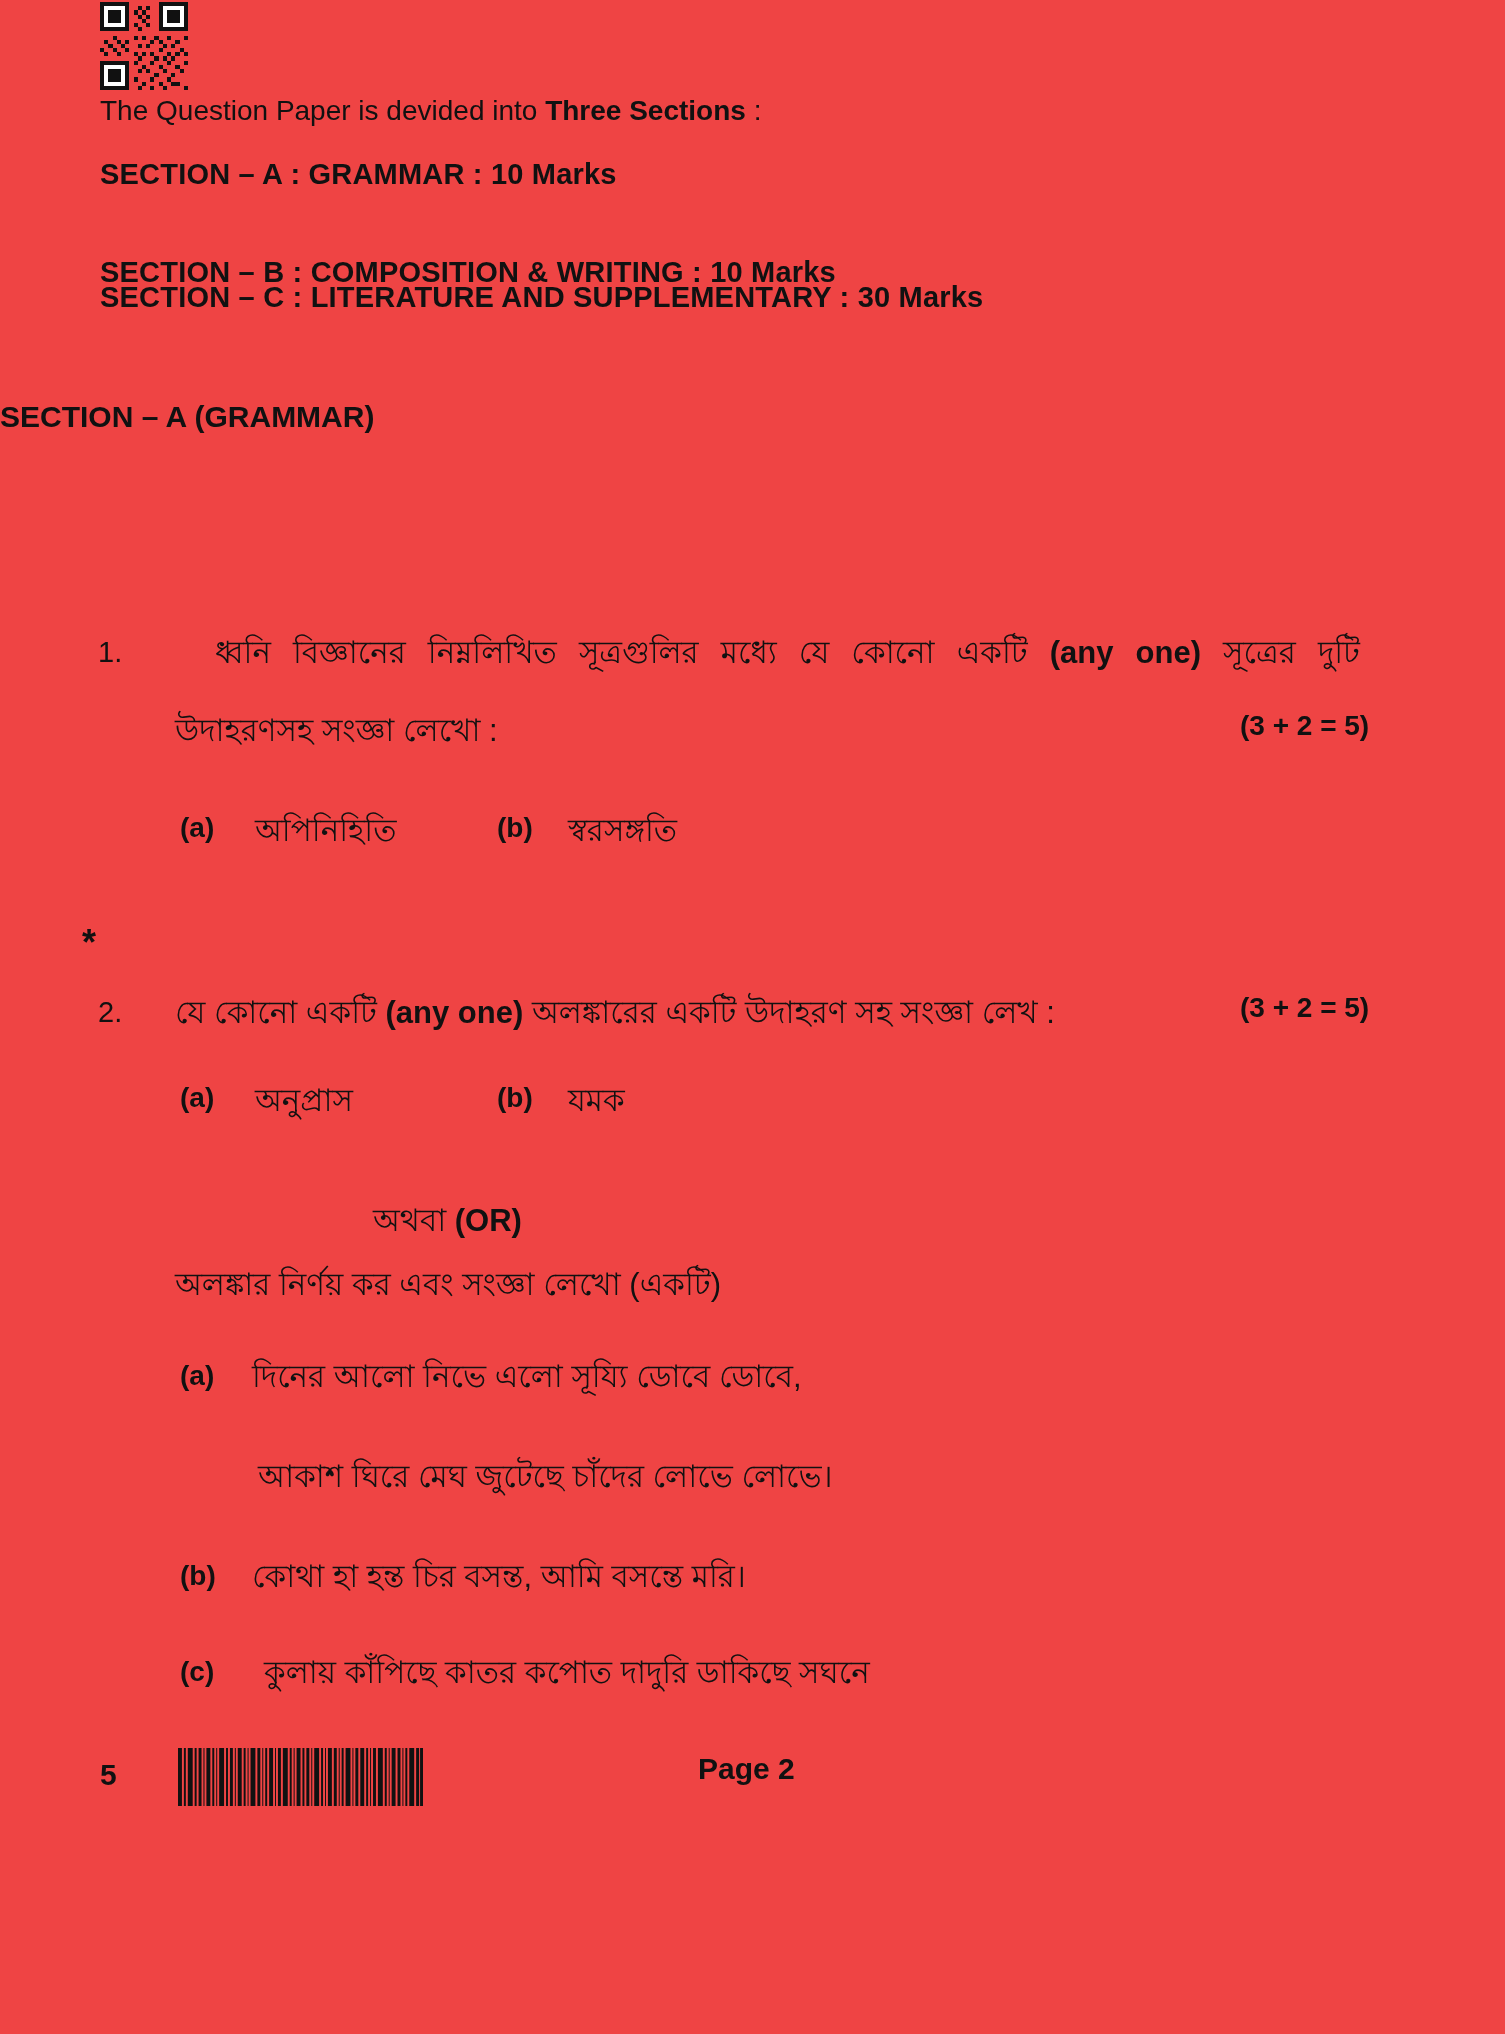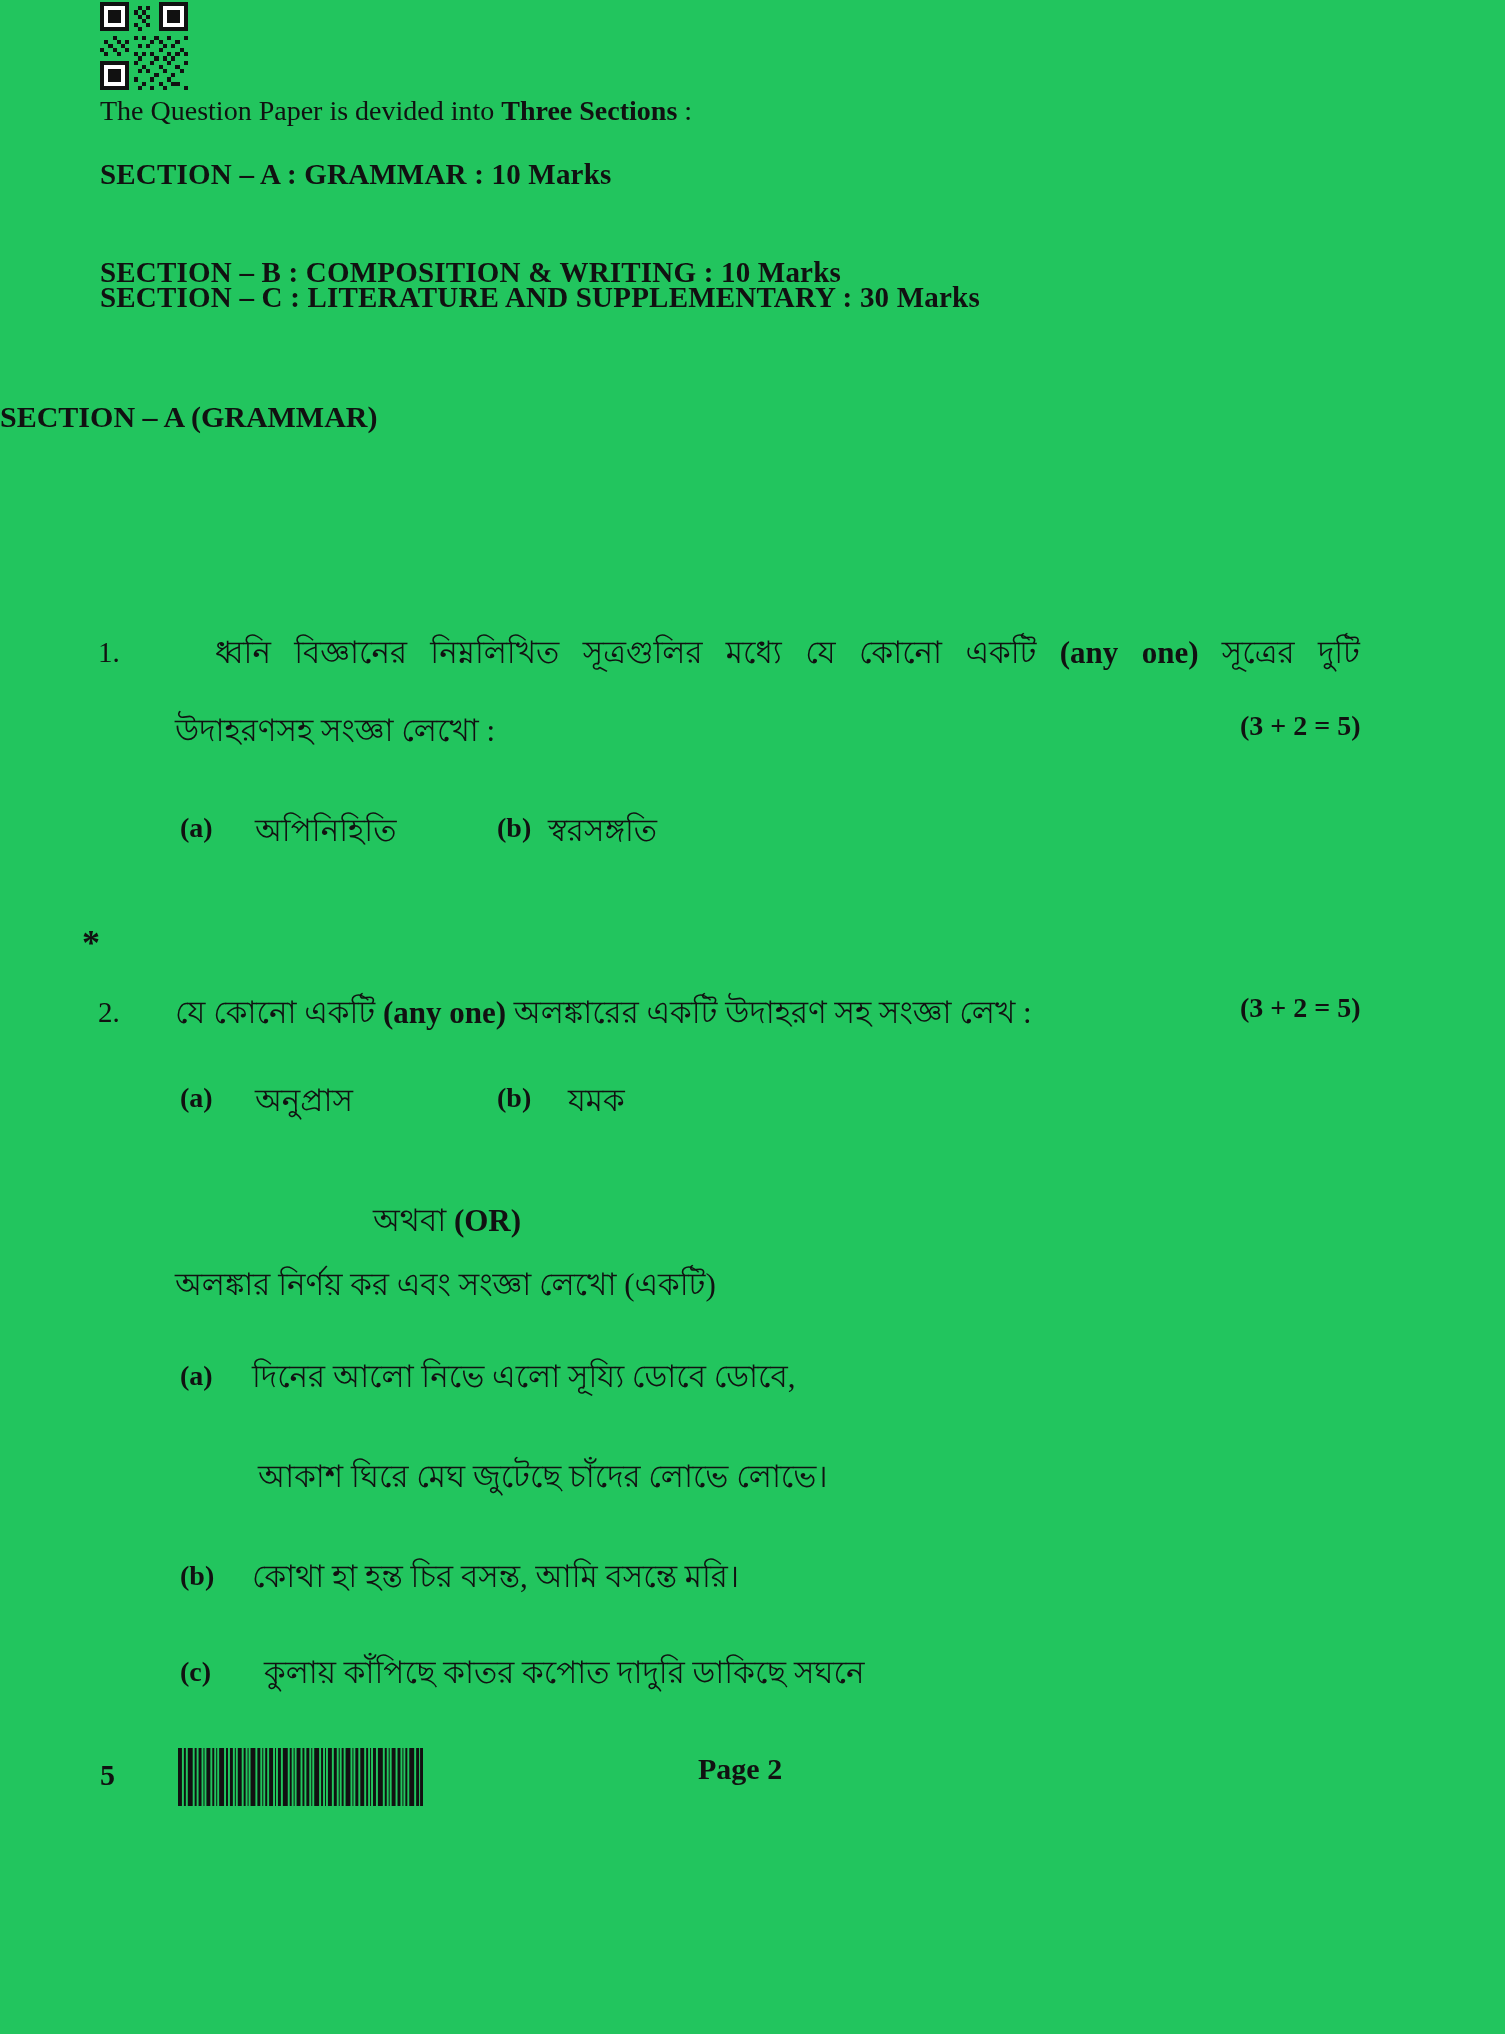--- a/index.html
+++ b/index.html
@@ -1,21 +1,21 @@
 <!DOCTYPE html>
 <html><head>
 <meta charset="utf-8">
 <style>
   html,body{margin:0;padding:0;background:#fff;}
   .page{
     position:relative;
     width:1505px;
     height:2034px;
-    background:#22c55e;
-    font-family:Liberation Serif, serif;
+    background:#ef4444;
+    font-family:Liberation Sans, sans-serif;
     color:#111;
     overflow:hidden;
   }
   .abs{position:absolute;white-space:nowrap;}
   .b{font-weight:bold;}
   .en{font-size:28px;}
   .sec{font-size:29px;font-weight:bold;letter-spacing:0.2px;}
   .bn{font-size:31px;}
   .bn-en-bold{font-weight:bold;}
   .qnum{font-size:29px;}
@@ -136,21 +136,21 @@
   <div class="abs heading" style="top:400px;">SECTION – A (GRAMMAR)</div>
 
   <div class="abs qnum" style="left:98px;top:636px;">1.</div>
   <div class="abs bn just" style="left:175px;top:628px;width:1145px;"><span>ধ্বনি বিজ্ঞানের নিম্নলিখিত সূত্রগুলির মধ্যে যে কোনো একটি </span><span class="bn-en-bold">(any one)</span><span> সূত্রের দুটি</span></div>
   <div class="abs bn" style="left:175px;top:706px;">উদাহরণসহ সংজ্ঞা লেখো :</div>
   <div class="abs marks" style="left:1240px;top:710px;">(3 + 2 = 5)</div>
 
   <div class="abs lbl" style="left:180px;top:812px;">(a)</div>
   <div class="abs bn" style="left:255px;top:806px;">অপিনিহিতি</div>
   <div class="abs lbl" style="left:497px;top:812px;">(b)</div>
-  <div class="abs bn" style="left:548px;top:806px;">স্বরসঙ্গতি</div>
+  <div class="abs bn" style="left:568px;top:806px;">স্বরসঙ্গতি</div>
 
   <div class="abs star" style="left:82px;top:922px;">*</div>
 
   <div class="abs qnum" style="left:98px;top:996px;">2.</div>
   <div class="abs bn" style="left:175px;top:988px;"><span>যে কোনো একটি </span><span class="bn-en-bold">(any one)</span><span> অলঙ্কারের একটি উদাহরণ সহ সংজ্ঞা লেখ :</span></div>
   <div class="abs marks" style="left:1240px;top:992px;">(3 + 2 = 5)</div>
 
   <div class="abs lbl" style="left:180px;top:1082px;">(a)</div>
   <div class="abs bn" style="left:255px;top:1076px;">অনুপ্রাস</div>
   <div class="abs lbl" style="left:497px;top:1082px;">(b)</div>

